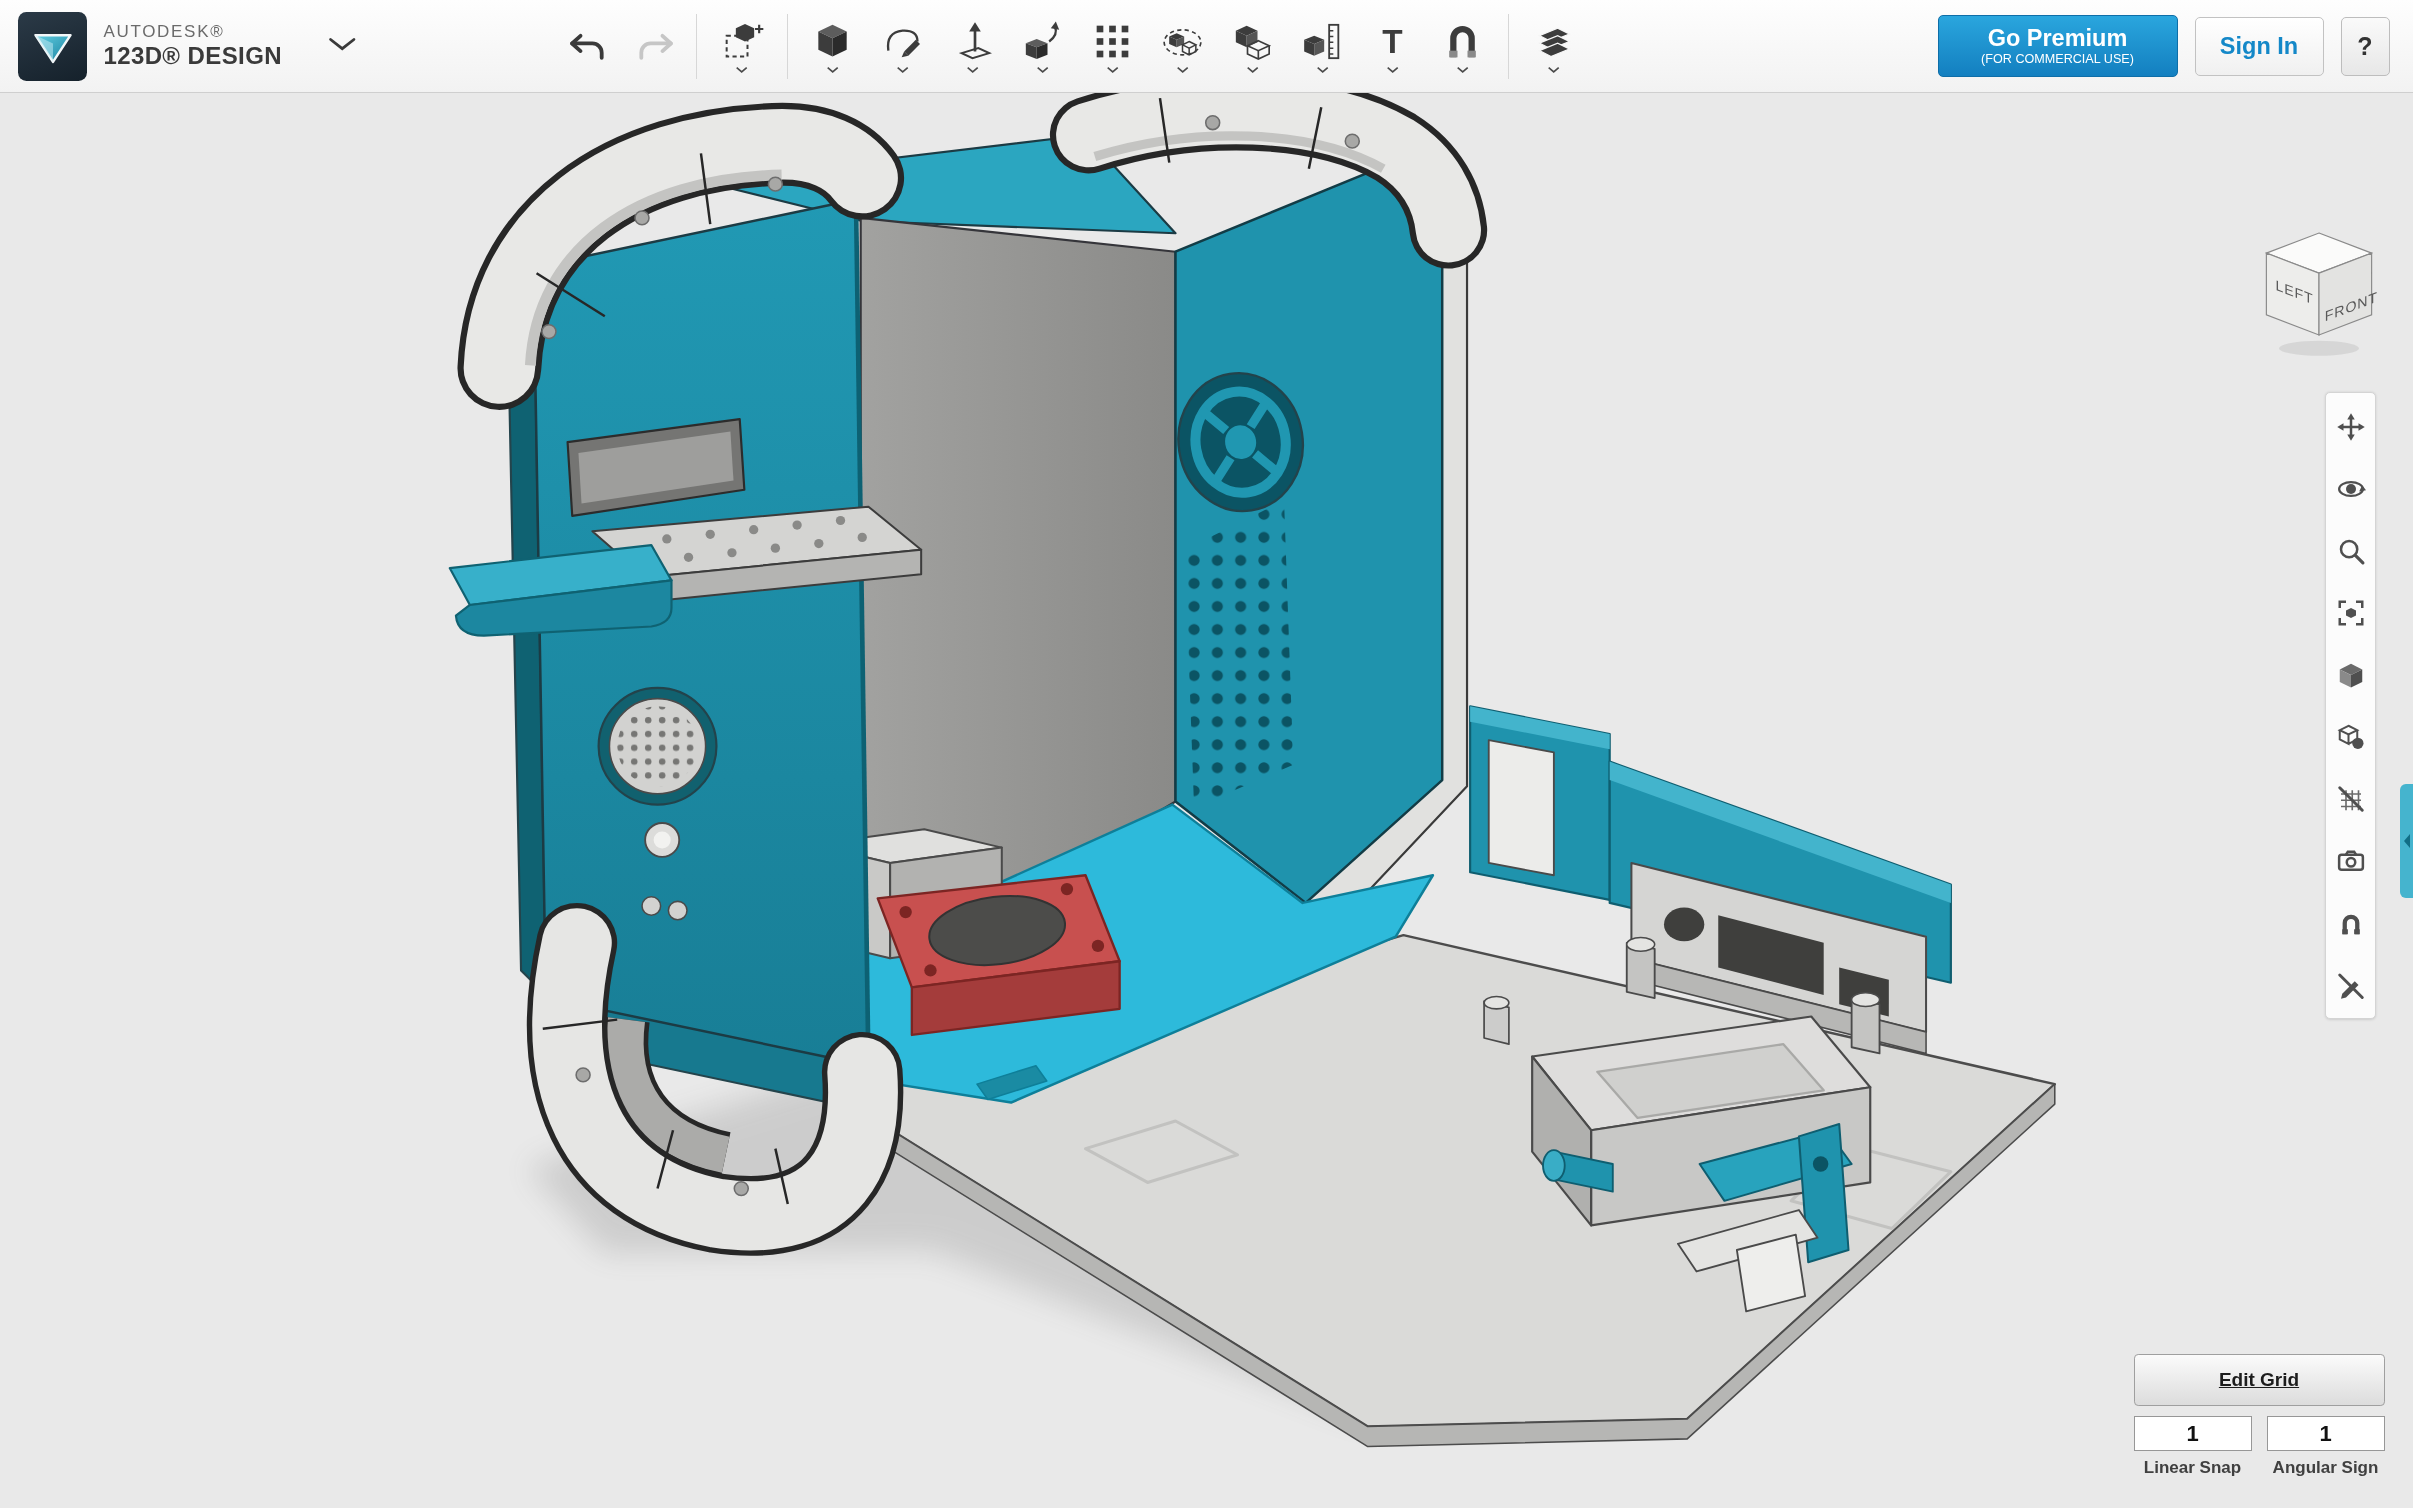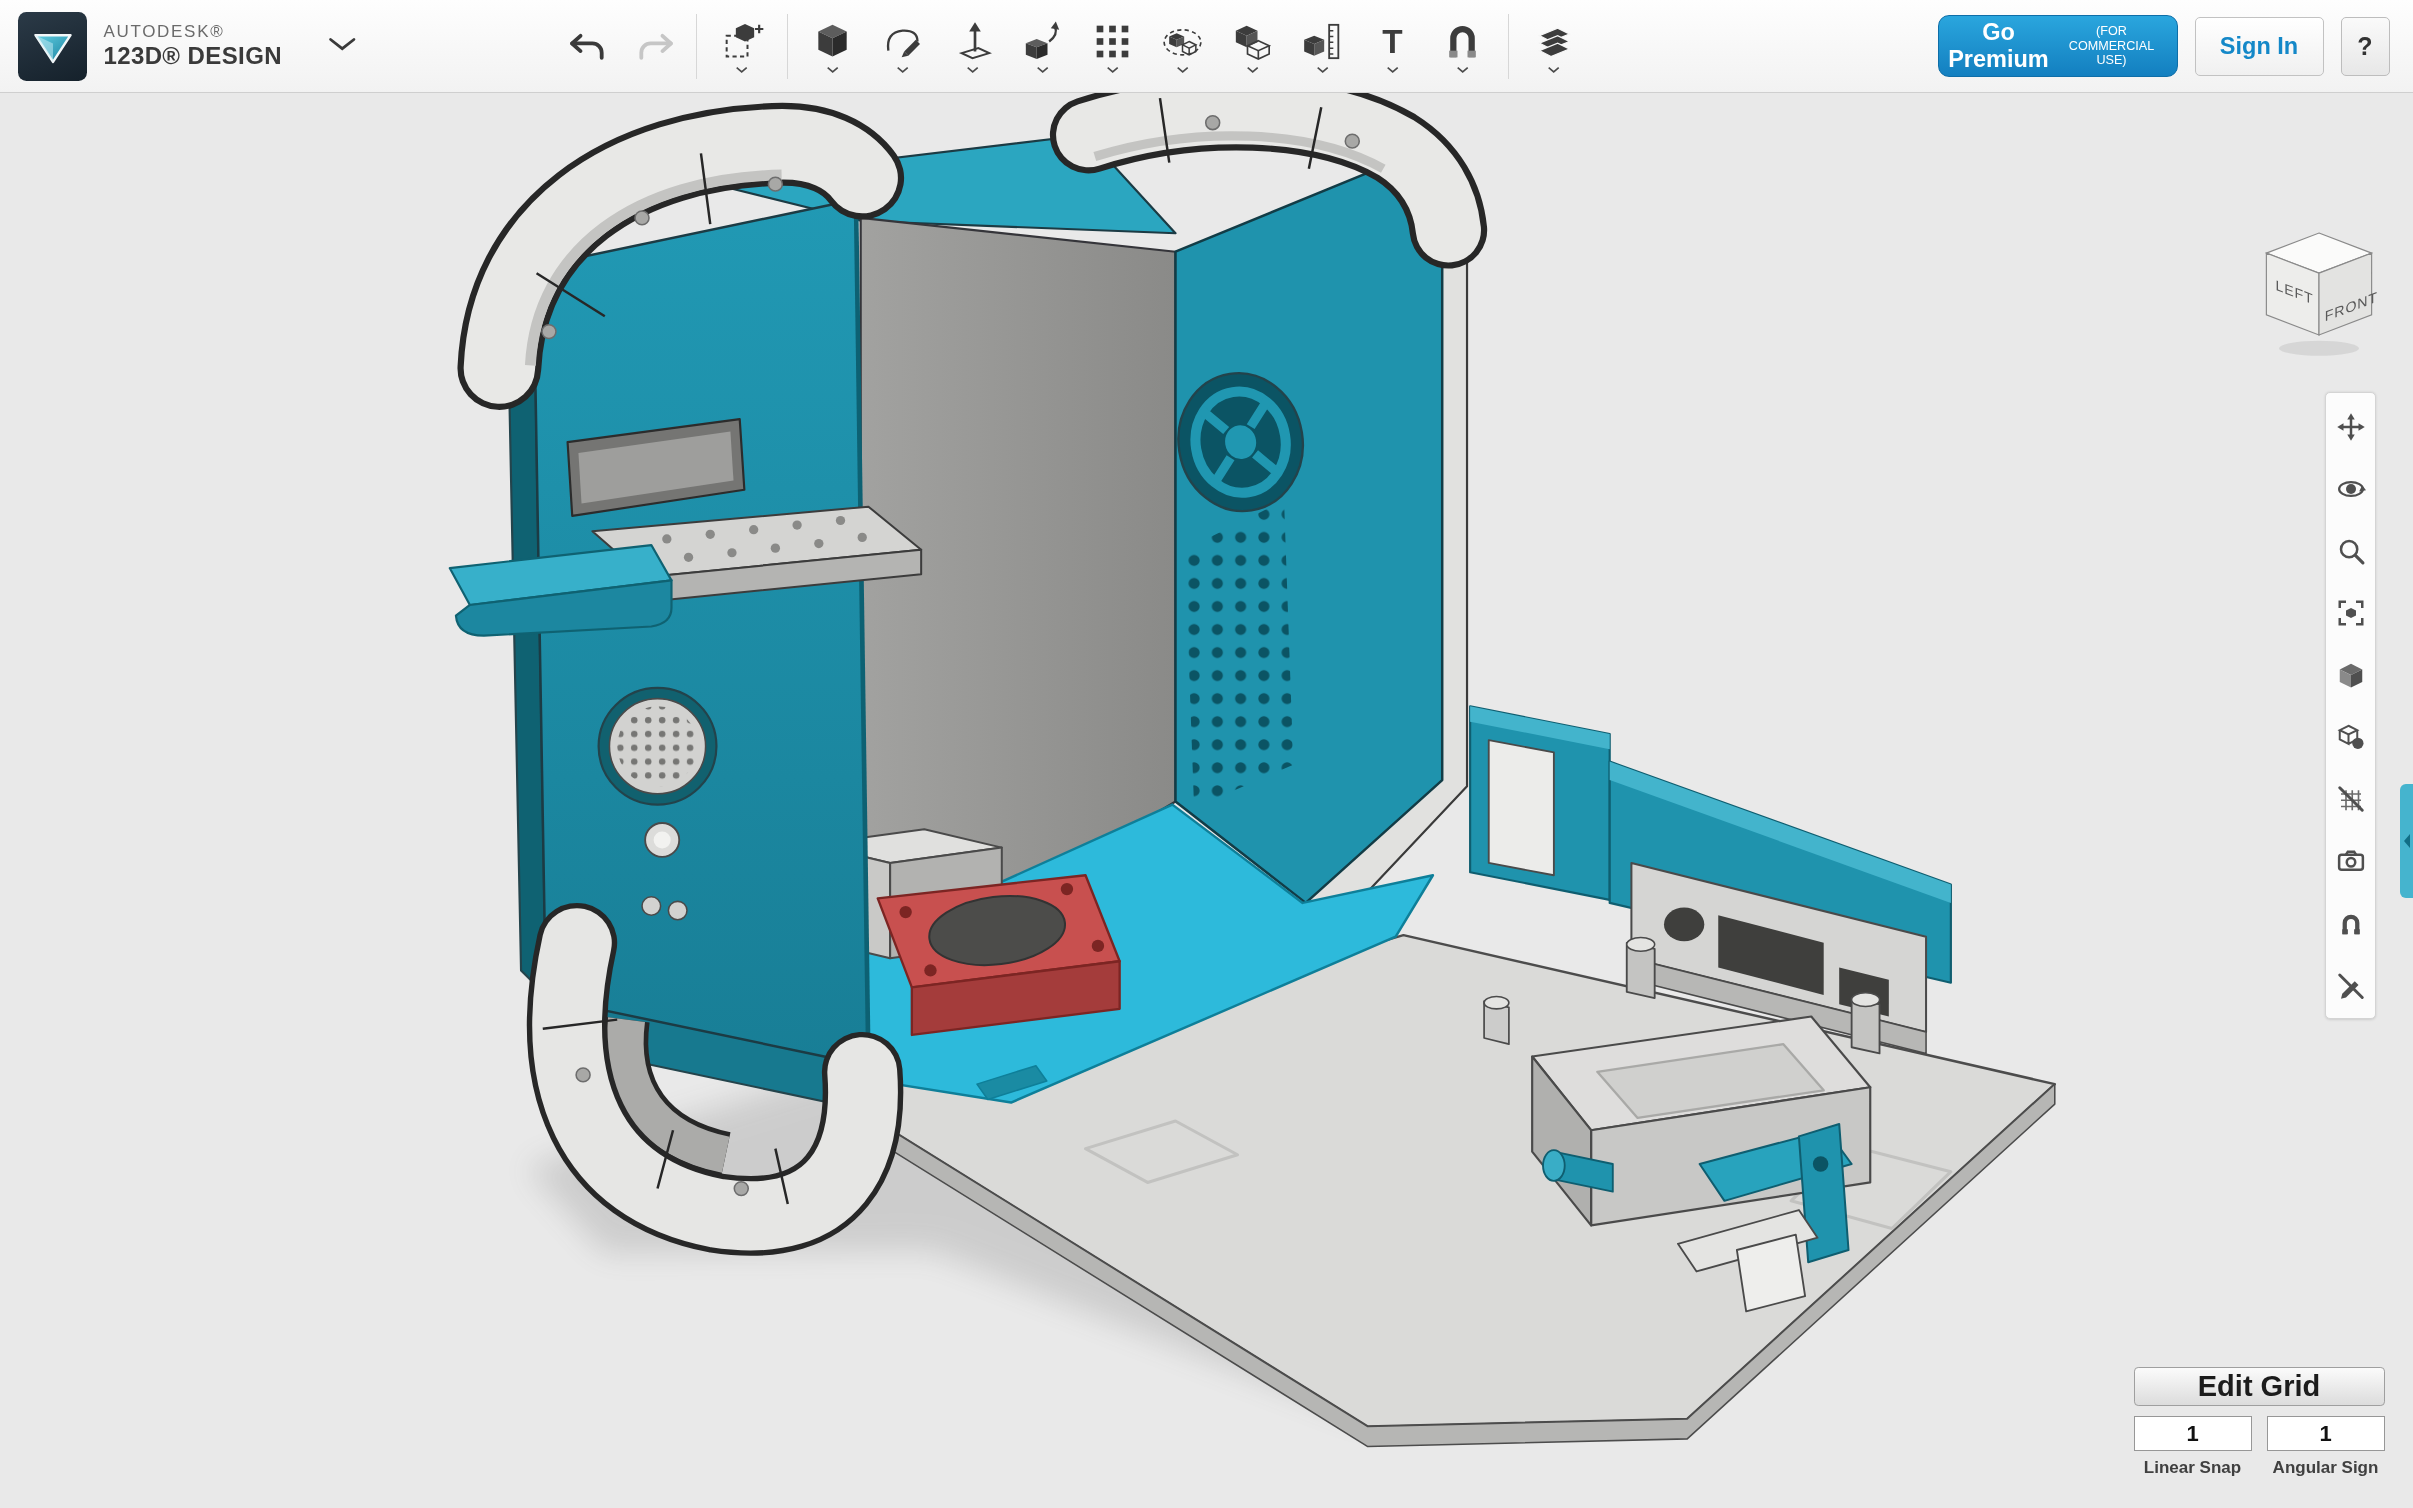--- a/index.html
+++ b/index.html
@@ -18,23 +18,23 @@
   .vendor{font-size:17px;color:#6b6b6b;letter-spacing:1.7px;}
   .product{font-size:24px;font-weight:bold;color:#3a3a3a;letter-spacing:0.4px;}
   .menu-chevron{border:none;background:transparent;cursor:pointer;margin-left:23.5px;padding:6.7px;}
   .tools{display:flex;align-items:center;margin-left:193px;}
   .icon-btn{border:none;background:transparent;cursor:pointer;width:65px;height:77px;
     display:flex;align-items:center;justify-content:center;}
   .tool-btn{border:none;background:transparent;cursor:pointer;width:70px;height:84px;
     display:flex;flex-direction:column;align-items:center;justify-content:center;gap:2.5px;}
   .sep{width:0.8px;height:65px;background:#d7d7d7;margin:0 10px;}
   .header-right{margin-left:auto;display:flex;align-items:center;gap:17px;padding-right:23.5px;}
-  .premium-btn{width:240px;height:62px;border-radius:11px;cursor:pointer;
+  .premium-btn{width:240px;height:62px;border-radius:5px;cursor:pointer;
     background:linear-gradient(#2aa6de,#137fc0);border:0.8px solid #0e6ea8;color:#fff;
-    display:flex;flex-direction:row;align-items:center;justify-content:center;line-height:1.15;}
+    display:flex;flex-direction:column;align-items:center;justify-content:center;line-height:1.15;}
   .premium-btn .main{font-size:23.5px;font-weight:bold;}
   .premium-btn .sub{font-size:12.6px;}
   .signin-btn{width:129px;height:59px;border-radius:5px;cursor:pointer;
     background:linear-gradient(#ffffff,#f0f0f0);border:0.8px solid #c2c2c2;
     color:#1488c8;font-size:23.5px;font-weight:bold;}
   .help-btn{width:49px;height:59px;border-radius:5px;cursor:pointer;
     background:linear-gradient(#fafafa,#e7e7e7);border:0.8px solid #bdbdbd;
     color:#333;font-size:25px;font-weight:bold;}
 
   
@@ -49,23 +49,23 @@
   .nav-btn{border:none;background:transparent;cursor:pointer;width:37px;height:37px;
     display:flex;align-items:center;justify-content:center;padding:0;}
 
   .side-tab{position:absolute;right:0;top:692px;width:12.6px;height:114px;border:none;cursor:pointer;
     background:#45b4ce;border-radius:5.9px 0 0 5.9px;padding:0;}
   .side-tab::before{content:"";display:block;margin:0 auto;
     width:0;height:0;border-top:7.5px solid transparent;border-bottom:7.5px solid transparent;
     border-right:6.7px solid #116e86;}
 
   .grid-panel{position:absolute;right:28.5px;bottom:30px;width:251px;}
-  .eg-btn{width:100%;height:39px;border-radius:4.2px;cursor:pointer;
+  .eg-btn{width:100%;height:52px;border-radius:4.2px;cursor:pointer;
     background:linear-gradient(#fbfbfb,#dcdcdc);border:0.8px solid #9f9f9f;
-    font-size:29px;font-weight:bold;color:#1c1c1c;}
+    font-size:19px;font-weight:bold;color:#1c1c1c;text-decoration:underline;}
   .eg-inputs{margin-top:10px;display:flex;justify-content:space-between;}
   .snap-input{width:118px;height:35px;box-sizing:border-box;border:0.8px solid #979797;
     background:#fff;text-align:center;font-size:22px;font-weight:bold;color:#111;
     font-family:"Liberation Sans","DejaVu Sans",sans-serif;}
   .eg-labels{margin-top:6.7px;display:flex;justify-content:space-between;}
   .eg-labels div{width:118px;text-align:center;font-size:17px;font-weight:bold;color:#404040;}
 </style>
 </head>
 <body>
 

